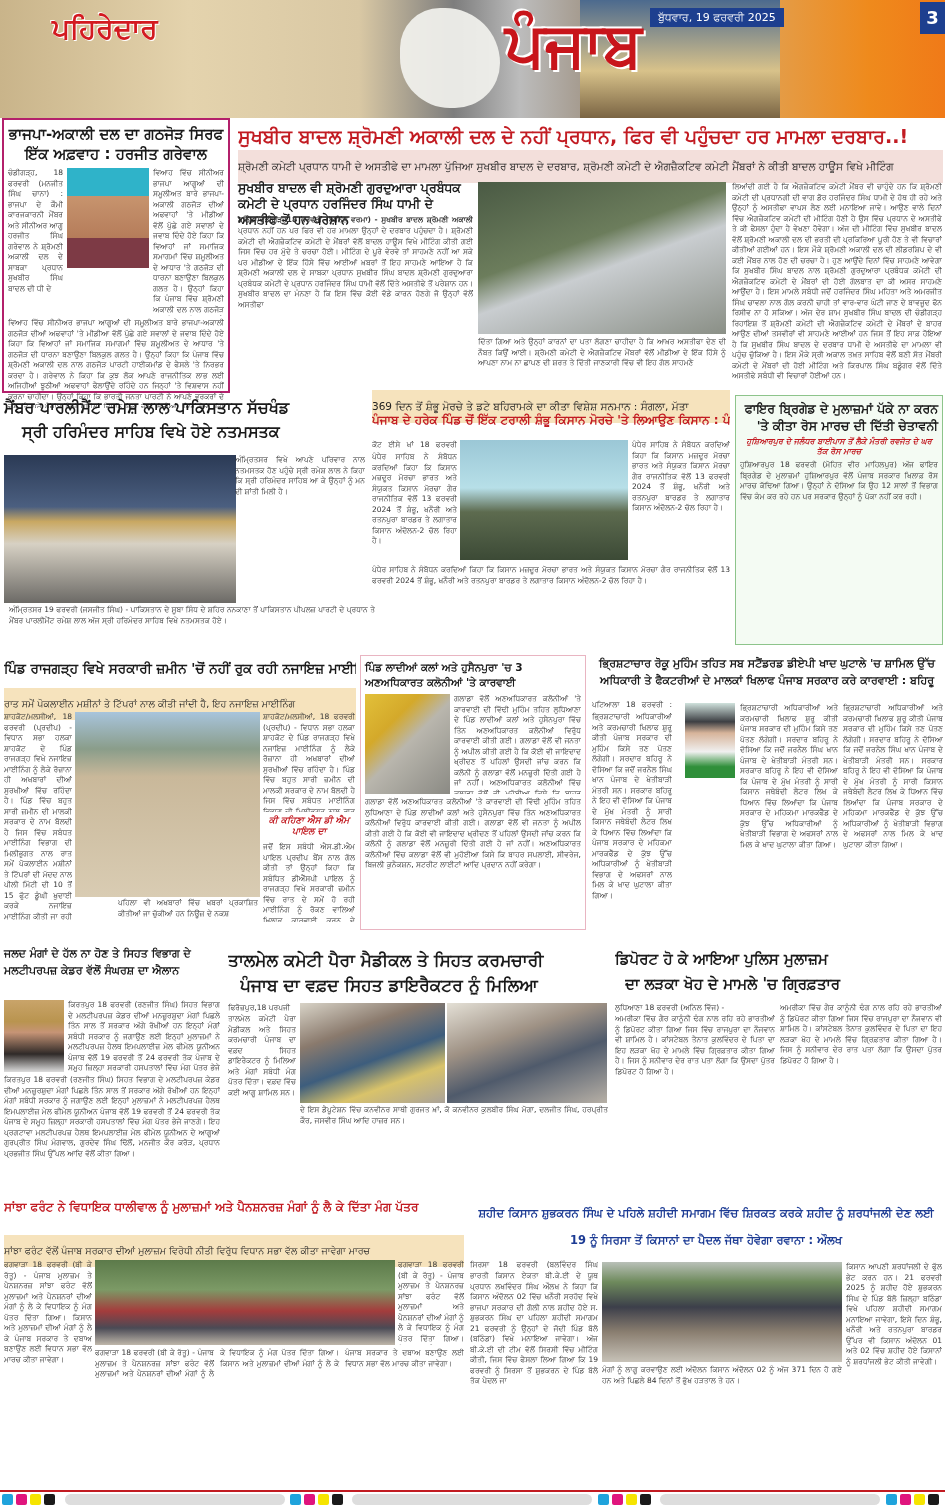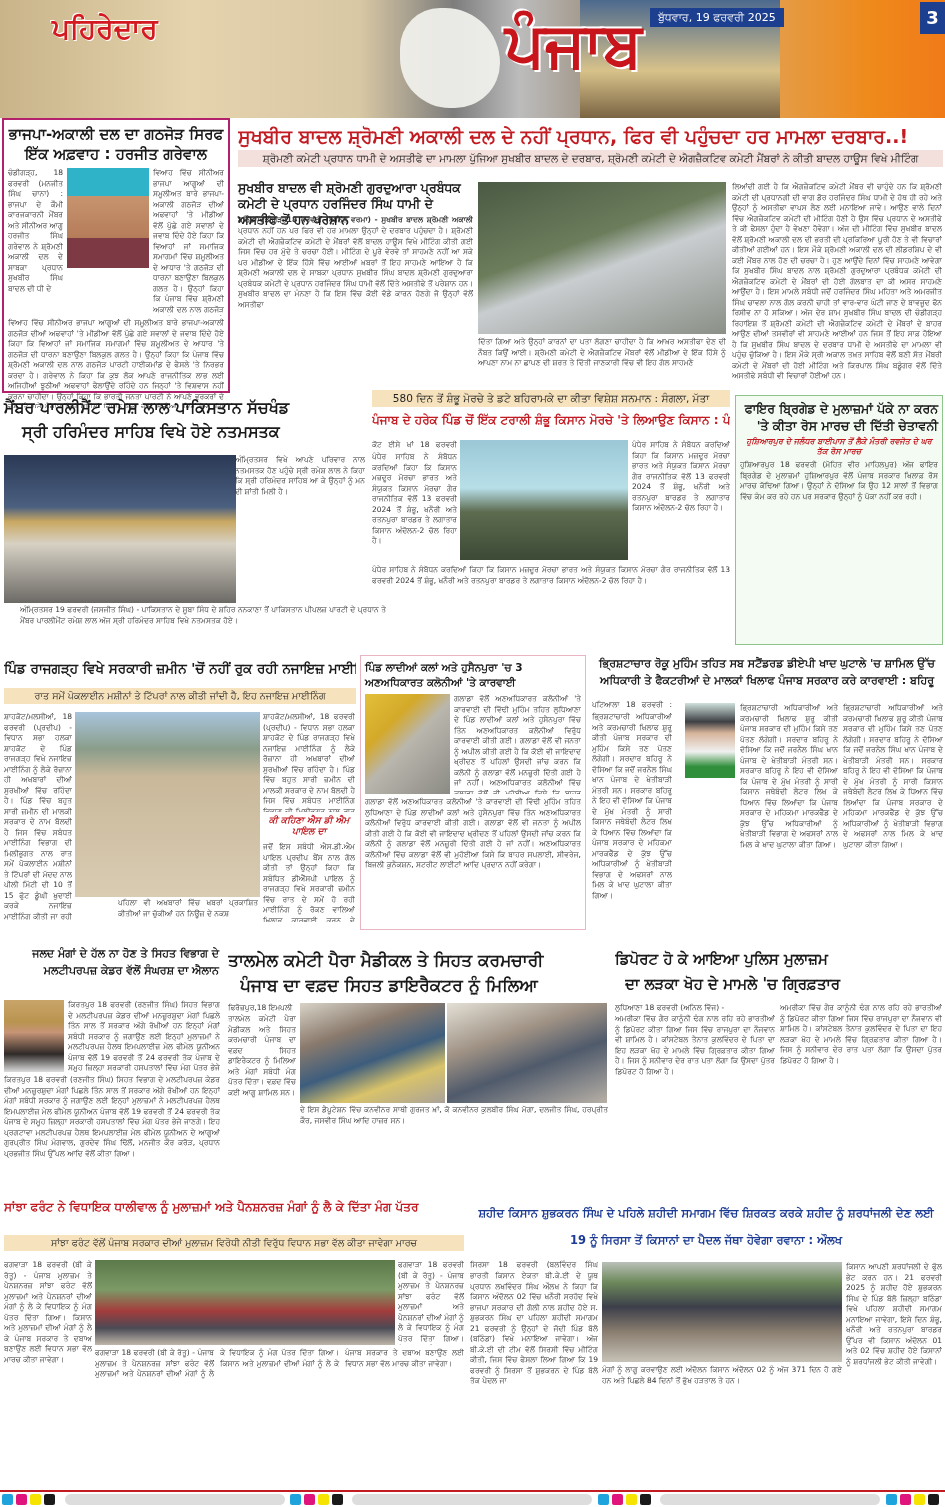--- a/index.html
+++ b/index.html
@@ -8,21 +8,21 @@
 .masthead{left:0;top:0;width:945px;height:118px;background:linear-gradient(90deg,#c9b48a 0%,#e4d3ad 20%,#d9c8a4 38%,#7d7d7d 48%,#bcbcbc 55%,#8f7b63 68%,#e2a050 80%,#ef8a1c 92%,#f07a18 100%);overflow:hidden}
 .masthead .sky{left:580px;top:0;width:200px;height:118px;background:linear-gradient(180deg,#4c6a8e,#d8c28a 60%,#7a6443)}
 .masthead .map{left:400px;top:8px;width:100px;height:100px;background:#f2f2ee;border-radius:40% 55% 45% 50%;opacity:.92}
 .brand{left:52px;top:12px;font-size:28px;font-weight:bold;color:#d31a20;text-shadow:1px 1px 0 #fff,-1px -1px 0 #fff}
 .section-title{left:505px;top:8px;font-size:62px;font-weight:bold;color:#c8151b;text-shadow:2px 2px 0 #fff,-2px -2px 0 #fff}
 .date{left:650px;top:8px;background:#1d3f8f;color:#fff;font-size:11px;padding:3px 8px}
 .pagenum{left:920px;top:2px;width:25px;height:32px;background:#1d3f8f;color:#fff;font-size:18px;font-weight:bold;text-align:center;line-height:32px}
 .h-red{color:#c21b22;font-weight:bold}
 .h-blue{color:#1c3b94;font-weight:bold}
 .h-dark{color:#1a1a1a;font-weight:bold}
-.strap{background:#f6e3bd;text-align:center;font-size:12px;color:#222;padding:2px 0}
+.strap{background:#f6e3bd;text-align:left;font-size:12px;color:#222;padding:10px 0}
 .body-text{font-size:7.5px;line-height:10.5px;color:#333;text-align:justify}
 .photo{background:#8a8f86;overflow:hidden}
 .box-pink{border:2px solid #b3206b}
 .box-lpink{border:1px solid #e9b5c2}
 .box-green{border:1px solid #8dc48b;background:#f4fbf3}
 .rule{background:#c21b22}
 .regmarks{display:flex;gap:3px}
 .regmarks span{width:11px;height:11px;display:inline-block;border-radius:2px}
 .bar{height:11px;background:#ddd;border-radius:6px}
 </style>
@@ -55,23 +55,23 @@
 <div class="abs body-text" style="left:238px;top:215px;width:235px;height:11px;overflow:hidden;font-weight:bold">ਬਠਿੰਡਾ/ਚੰਡੀਗੜ੍ਹ18 ਫਰਵਰੀ (ਅਨਿਲ ਵਰਮਾ) - ਸੁਖਬੀਰ ਬਾਦਲ ਸ਼੍ਰੋਮਣੀ ਅਕਾਲੀ ਦਲ ਦੇ</div>
 <div class="abs body-text" style="left:238px;top:226px;width:235px;height:160px;overflow:hidden">ਪ੍ਰਧਾਨ ਨਹੀਂ ਹਨ ਪਰ ਫਿਰ ਵੀ ਹਰ ਮਾਮਲਾ ਉਨ੍ਹਾਂ ਦੇ ਦਰਬਾਰ ਪਹੁੰਚਦਾ ਹੈ। ਸ਼੍ਰੋਮਣੀ ਕਮੇਟੀ ਦੀ ਐਗਜ਼ੈਕਟਿਵ ਕਮੇਟੀ ਦੇ ਮੈਂਬਰਾਂ ਵੱਲੋਂ ਬਾਦਲ ਹਾਊਸ ਵਿਖੇ ਮੀਟਿੰਗ ਕੀਤੀ ਗਈ ਜਿਸ ਵਿੱਚ ਹਰ ਮੁੱਦੇ ਤੇ ਚਰਚਾ ਹੋਈ। ਮੀਟਿੰਗ ਦੇ ਪੂਰੇ ਵੇਰਵੇ ਤਾਂ ਸਾਹਮਣੇ ਨਹੀਂ ਆ ਸਕੇ ਪਰ ਮੀਡੀਆ ਦੇ ਇੱਕ ਹਿੱਸੇ ਵਿੱਚ ਆਈਆਂ ਖ਼ਬਰਾਂ ਤੋਂ ਇਹ ਸਾਹਮਣੇ ਆਇਆ ਹੈ ਕਿ ਸ਼੍ਰੋਮਣੀ ਅਕਾਲੀ ਦਲ ਦੇ ਸਾਬਕਾ ਪ੍ਰਧਾਨ ਸੁਖਬੀਰ ਸਿੰਘ ਬਾਦਲ ਸ਼੍ਰੋਮਣੀ ਗੁਰਦੁਆਰਾ ਪ੍ਰਬੰਧਕ ਕਮੇਟੀ ਦੇ ਪ੍ਰਧਾਨ ਹਰਜਿੰਦਰ ਸਿੰਘ ਧਾਮੀ ਵੱਲੋਂ ਦਿੱਤੇ ਅਸਤੀਫੇ ਤੋਂ ਪਰੇਸ਼ਾਨ ਹਨ। ਸੁਖਬੀਰ ਬਾਦਲ ਦਾ ਮੰਨਣਾ ਹੈ ਕਿ ਇਸ ਵਿੱਚ ਕੋਈ ਵੱਡੇ ਕਾਰਨ ਹੋਣਗੇ ਜੋ ਉਨ੍ਹਾਂ ਵੱਲੋਂ ਅਸਤੀਫਾ</div>
 <div class="abs photo" style="left:478px;top:182px;width:248px;height:152px;background:linear-gradient(160deg,#4a5a44 0%,#6c7d5c 40%,#c9cdd0 55%,#8a8f86 100%)"></div>
 <div class="abs body-text" style="left:478px;top:337px;width:248px;height:50px;overflow:hidden">ਦਿੱਤਾ ਗਿਆ ਅਤੇ ਉਨ੍ਹਾਂ ਕਾਰਨਾਂ ਦਾ ਪਤਾ ਲੱਗਣਾ ਚਾਹੀਦਾ ਹੈ ਕਿ ਆਖ਼ਰ ਅਸਤੀਫਾ ਦੇਣ ਦੀ ਨੌਬਤ ਕਿਉਂ ਆਈ। ਸ਼੍ਰੋਮਣੀ ਕਮੇਟੀ ਦੇ ਐਗਜ਼ੈਕਟਿਵ ਮੈਂਬਰਾਂ ਵੱਲੋਂ ਮੀਡੀਆ ਦੇ ਇੱਕ ਹਿੱਸੇ ਨੂੰ ਆਪਣਾ ਨਾਮ ਨਾ ਛਾਪਣ ਦੀ ਸ਼ਰਤ ਤੇ ਦਿੱਤੀ ਜਾਣਕਾਰੀ ਵਿੱਚ ਵੀ ਇਹ ਗੱਲ ਸਾਹਮਣੇ</div>
 <div class="abs body-text" style="left:732px;top:182px;width:210px;height:205px;overflow:hidden">ਲਿਆਂਦੀ ਗਈ ਹੈ ਕਿ ਐਗਜ਼ੈਕਟਿਵ ਕਮੇਟੀ ਮੈਂਬਰ ਵੀ ਚਾਹੁੰਦੇ ਹਨ ਕਿ ਸ਼੍ਰੋਮਣੀ ਕਮੇਟੀ ਦੀ ਪ੍ਰਧਾਨਗੀ ਦੀ ਵਾਗ ਡੋਰ ਹਰਜਿੰਦਰ ਸਿੰਘ ਧਾਮੀ ਦੇ ਹੱਥ ਹੀ ਰਹੇ ਅਤੇ ਉਨ੍ਹਾਂ ਨੂੰ ਅਸਤੀਫਾ ਵਾਪਸ ਲੈਣ ਲਈ ਮਨਾਇਆ ਜਾਵੇ। ਆਉਣ ਵਾਲੇ ਦਿਨਾਂ ਵਿੱਚ ਐਗਜ਼ੈਕਟਿਵ ਕਮੇਟੀ ਦੀ ਮੀਟਿੰਗ ਹੋਣੀ ਹੈ ਉਸ ਵਿੱਚ ਪ੍ਰਧਾਨ ਦੇ ਅਸਤੀਫੇ ਤੇ ਕੀ ਫੈਸਲਾ ਹੁੰਦਾ ਹੈ ਵੇਖਣਾ ਹੋਵੇਗਾ। ਅੱਜ ਦੀ ਮੀਟਿੰਗ ਵਿੱਚ ਸੁਖਬੀਰ ਬਾਦਲ ਵੱਲੋਂ ਸ਼੍ਰੋਮਣੀ ਅਕਾਲੀ ਦਲ ਦੀ ਭਰਤੀ ਦੀ ਪ੍ਰਕਿਰਿਆ ਪੂਰੀ ਹੋਣ ਤੇ ਵੀ ਵਿਚਾਰਾਂ ਕੀਤੀਆਂ ਗਈਆਂ ਹਨ। ਇਸ ਮੌਕੇ ਸ਼੍ਰੋਮਣੀ ਅਕਾਲੀ ਦਲ ਦੀ ਲੀਡਰਸ਼ਿਪ ਦੇ ਵੀ ਕਈ ਮੈਂਬਰ ਨਾਲ ਹੋਣ ਦੀ ਚਰਚਾ ਹੈ। ਹੁਣ ਆਉਂਦੇ ਦਿਨਾਂ ਵਿੱਚ ਸਾਹਮਣੇ ਆਵੇਗਾ ਕਿ ਸੁਖਬੀਰ ਸਿੰਘ ਬਾਦਲ ਨਾਲ ਸ਼੍ਰੋਮਣੀ ਗੁਰਦੁਆਰਾ ਪ੍ਰਬੰਧਕ ਕਮੇਟੀ ਦੀ ਐਗਜ਼ੈਕਟਿਵ ਕਮੇਟੀ ਦੇ ਮੈਂਬਰਾਂ ਦੀ ਹੋਈ ਗੱਲਬਾਤ ਦਾ ਕੀ ਅਸਰ ਸਾਹਮਣੇ ਆਉਂਦਾ ਹੈ। ਇਸ ਮਾਮਲੇ ਸਬੰਧੀ ਜਦੋਂ ਹਰਜਿੰਦਰ ਸਿੰਘ ਮਹਿਤਾ ਅਤੇ ਅਮਰਜੀਤ ਸਿੰਘ ਚਾਵਲਾ ਨਾਲ ਗੱਲ ਕਰਨੀ ਚਾਹੀ ਤਾਂ ਵਾਰ-ਵਾਰ ਘੰਟੀ ਜਾਣ ਦੇ ਬਾਵਜੂਦ ਫੋਨ ਰਿਸੀਵ ਨਾ ਹੋ ਸਕਿਆ। ਅੱਜ ਦੇਰ ਸ਼ਾਮ ਸੁਖਬੀਰ ਸਿੰਘ ਬਾਦਲ ਦੀ ਚੰਡੀਗੜ੍ਹ ਰਿਹਾਇਸ਼ ਤੋਂ ਸ਼੍ਰੋਮਣੀ ਕਮੇਟੀ ਦੀ ਐਗਜ਼ੈਕਟਿਵ ਕਮੇਟੀ ਦੇ ਮੈਂਬਰਾਂ ਦੇ ਬਾਹਰ ਆਉਣ ਦੀਆਂ ਤਸਵੀਰਾਂ ਵੀ ਸਾਹਮਣੇ ਆਈਆਂ ਹਨ ਜਿਸ ਤੋਂ ਇਹ ਸਾਫ਼ ਹੋਇਆ ਹੈ ਕਿ ਸੁਖਬੀਰ ਸਿੰਘ ਬਾਦਲ ਦੇ ਦਰਬਾਰ ਧਾਮੀ ਦੇ ਅਸਤੀਫੇ ਦਾ ਮਾਮਲਾ ਵੀ ਪਹੁੰਚ ਚੁੱਕਿਆ ਹੈ। ਇਸ ਮੌਕੇ ਸ੍ਰੀ ਅਕਾਲ ਤਖ਼ਤ ਸਾਹਿਬ ਵੱਲੋਂ ਬਣੀ ਸੱਤ ਮੈਂਬਰੀ ਕਮੇਟੀ ਦੇ ਮੈਂਬਰਾਂ ਦੀ ਹੋਈ ਮੀਟਿੰਗ ਅਤੇ ਕਿਰਪਾਲ ਸਿੰਘ ਬਡੂੰਗਰ ਵੱਲੋਂ ਦਿੱਤੇ ਅਸਤੀਫੇ ਸਬੰਧੀ ਵੀ ਵਿਚਾਰਾਂ ਹੋਈਆਂ ਹਨ।</div>
 
 <div class="abs h-dark" style="left:4px;top:398px;width:175px;font-size:16px;white-space:nowrap">ਮੈਂਬਰ ਪਾਰਲੀਮੈਂਟ ਰਮੇਸ਼ ਲਾਲ ਪਾਕਿਸਤਾਨ ਸੱਚਖੰਡ</div>
 <div class="abs h-dark" style="left:22px;top:422px;width:175px;font-size:16px;white-space:nowrap">ਸ੍ਰੀ ਹਰਿਮੰਦਰ ਸਾਹਿਬ ਵਿਖੇ ਹੋਏ ਨਤਮਸਤਕ</div>
 <div class="abs photo" style="left:4px;top:455px;width:232px;height:148px;background:linear-gradient(180deg,#2b3a55 0%,#4b5f80 35%,#c9a862 45%,#d7d1c4 60%,#6c6a66 100%)"></div>
 <div class="abs body-text" style="left:235px;top:455px;width:130px;height:148px;overflow:hidden">ਅੰਮ੍ਰਿਤਸਰ ਵਿਖੇ ਆਪਣੇ ਪਰਿਵਾਰ ਨਾਲ ਨਤਮਸਤਕ ਹੋਣ ਪਹੁੰਚੇ ਸ੍ਰੀ ਰਮੇਸ਼ ਲਾਲ ਨੇ ਕਿਹਾ ਕਿ ਸ੍ਰੀ ਹਰਿਮੰਦਰ ਸਾਹਿਬ ਆ ਕੇ ਉਨ੍ਹਾਂ ਨੂੰ ਮਨ ਦੀ ਸ਼ਾਂਤੀ ਮਿਲੀ ਹੈ।</div>
-<div class="abs body-text" style="left:20px;top:605px;width:366px;height:42px;overflow:hidden">ਅੰਮ੍ਰਿਤਸਰ 19 ਫਰਵਰੀ (ਜਸਜੀਤ ਸਿੰਘ) - ਪਾਕਿਸਤਾਨ ਦੇ ਸੂਬਾ ਸਿੰਧ ਦੇ ਸ਼ਹਿਰ ਨਨਕਾਣਾ ਤੋਂ ਪਾਕਿਸਤਾਨ ਪੀਪਲਜ਼ ਪਾਰਟੀ ਦੇ ਪ੍ਰਧਾਨ ਤੇ ਮੈਂਬਰ ਪਾਰਲੀਮੈਂਟ ਰਮੇਸ਼ ਲਾਲ ਅੱਜ ਸ੍ਰੀ ਹਰਿਮੰਦਰ ਸਾਹਿਬ ਵਿਖੇ ਨਤਮਸਤਕ ਹੋਏ।</div>
+<div class="abs body-text" style="left:9px;top:605px;width:366px;height:42px;overflow:hidden">ਅੰਮ੍ਰਿਤਸਰ 19 ਫਰਵਰੀ (ਜਸਜੀਤ ਸਿੰਘ) - ਪਾਕਿਸਤਾਨ ਦੇ ਸੂਬਾ ਸਿੰਧ ਦੇ ਸ਼ਹਿਰ ਨਨਕਾਣਾ ਤੋਂ ਪਾਕਿਸਤਾਨ ਪੀਪਲਜ਼ ਪਾਰਟੀ ਦੇ ਪ੍ਰਧਾਨ ਤੇ ਮੈਂਬਰ ਪਾਰਲੀਮੈਂਟ ਰਮੇਸ਼ ਲਾਲ ਅੱਜ ਸ੍ਰੀ ਹਰਿਮੰਦਰ ਸਾਹਿਬ ਵਿਖੇ ਨਤਮਸਤਕ ਹੋਏ।</div>
 
-<div class="abs strap" style="left:372px;top:390px;width:358px;font-size:10.5px;white-space:nowrap;overflow:hidden">580 ਦਿਨ ਤੋਂ ਸ਼ੰਭੂ ਮੋਰਚੇ ਤੇ ਡਟੇ ਬਹਿਰਾਮਕੇ ਦਾ ਕੀਤਾ ਵਿਸ਼ੇਸ਼ ਸਨਮਾਨ : ਸੰਗਲਾ, ਮੱਤਾ</div>
+<div class="abs strap" style="left:372px;top:390px;width:358px;font-size:10.5px;white-space:nowrap;overflow:hidden">369 ਦਿਨ ਤੋਂ ਸ਼ੰਭੂ ਮੋਰਚੇ ਤੇ ਡਟੇ ਬਹਿਰਾਮਕੇ ਦਾ ਕੀਤਾ ਵਿਸ਼ੇਸ਼ ਸਨਮਾਨ : ਸੰਗਲਾ, ਮੱਤਾ</div>
 <div class="abs h-red" style="left:372px;top:413px;width:358px;font-size:12px;white-space:nowrap;overflow:hidden">ਪੰਜਾਬ ਦੇ ਹਰੇਕ ਪਿੰਡ ਚੋਂ ਇੱਕ ਟਰਾਲੀ ਸ਼ੰਭੂ ਕਿਸਾਨ ਮੋਰਚੇ 'ਤੇ ਲਿਆਉਣ ਕਿਸਾਨ : ਪੰਧੇਰ</div>
 <div class="abs body-text" style="left:372px;top:440px;width:85px;height:11px;overflow:hidden">ਕੋਟ ਈਸੇ ਖਾਂ 18 ਫਰਵਰੀ (ਜਾਪੀ)</div>
 <div class="abs body-text" style="left:372px;top:452px;width:85px;height:110px;overflow:hidden">ਪੰਧੇਰ ਸਾਹਿਬ ਨੇ ਸੰਬੋਧਨ ਕਰਦਿਆਂ ਕਿਹਾ ਕਿ ਕਿਸਾਨ ਮਜ਼ਦੂਰ ਮੋਰਚਾ ਭਾਰਤ ਅਤੇ ਸੰਯੁਕਤ ਕਿਸਾਨ ਮੋਰਚਾ ਗੈਰ ਰਾਜਨੀਤਿਕ ਵੱਲੋਂ 13 ਫਰਵਰੀ 2024 ਤੋਂ ਸ਼ੰਭੂ, ਖਨੌਰੀ ਅਤੇ ਰਤਨਪੁਰਾ ਬਾਰਡਰ ਤੇ ਲਗਾਤਾਰ ਕਿਸਾਨ ਅੰਦੋਲਨ-2 ਚੱਲ ਰਿਹਾ ਹੈ।</div>
 <div class="abs photo" style="left:460px;top:440px;width:168px;height:120px;background:linear-gradient(180deg,#9bc7d6 0%,#b7dfe8 40%,#5d6b4f 60%,#3c4a36 100%)"></div>
 <div class="abs body-text" style="left:632px;top:440px;width:98px;height:122px;overflow:hidden">ਪੰਧੇਰ ਸਾਹਿਬ ਨੇ ਸੰਬੋਧਨ ਕਰਦਿਆਂ ਕਿਹਾ ਕਿ ਕਿਸਾਨ ਮਜ਼ਦੂਰ ਮੋਰਚਾ ਭਾਰਤ ਅਤੇ ਸੰਯੁਕਤ ਕਿਸਾਨ ਮੋਰਚਾ ਗੈਰ ਰਾਜਨੀਤਿਕ ਵੱਲੋਂ 13 ਫਰਵਰੀ 2024 ਤੋਂ ਸ਼ੰਭੂ, ਖਨੌਰੀ ਅਤੇ ਰਤਨਪੁਰਾ ਬਾਰਡਰ ਤੇ ਲਗਾਤਾਰ ਕਿਸਾਨ ਅੰਦੋਲਨ-2 ਚੱਲ ਰਿਹਾ ਹੈ।</div>
 <div class="abs body-text" style="left:372px;top:565px;width:358px;height:80px;overflow:hidden">ਪੰਧੇਰ ਸਾਹਿਬ ਨੇ ਸੰਬੋਧਨ ਕਰਦਿਆਂ ਕਿਹਾ ਕਿ ਕਿਸਾਨ ਮਜ਼ਦੂਰ ਮੋਰਚਾ ਭਾਰਤ ਅਤੇ ਸੰਯੁਕਤ ਕਿਸਾਨ ਮੋਰਚਾ ਗੈਰ ਰਾਜਨੀਤਿਕ ਵੱਲੋਂ 13 ਫਰਵਰੀ 2024 ਤੋਂ ਸ਼ੰਭੂ, ਖਨੌਰੀ ਅਤੇ ਰਤਨਪੁਰਾ ਬਾਰਡਰ ਤੇ ਲਗਾਤਾਰ ਕਿਸਾਨ ਅੰਦੋਲਨ-2 ਚੱਲ ਰਿਹਾ ਹੈ।</div>
 
 <div class="abs box-green" style="left:735px;top:395px;width:208px;height:250px;padding:4px">
   <div class="h-dark" style="font-size:12.5px;text-align:right;line-height:17px">ਫਾਇਰ ਬ੍ਰਿਗੇਡ ਦੇ ਮੁਲਾਜ਼ਮਾਂ ਪੱਕੇ ਨਾ ਕਰਨ 'ਤੇ ਕੀਤਾ ਰੋਸ ਮਾਰਚ ਦੀ ਦਿੱਤੀ ਚੇਤਾਵਨੀ</div>
   <div class="h-red" style="font-size:8px;font-style:italic;text-align:center;margin:3px 0">ਹੁਸ਼ਿਆਰਪੁਰ ਦੇ ਜਲੰਧਰ ਬਾਈਪਾਸ ਤੋਂ ਲੈਕੇ ਮੰਤਰੀ ਰਵਜੋਤ ਦੇ ਘਰ ਤੱਕ ਰੋਸ ਮਾਰਚ</div>
@@ -96,28 +96,28 @@
   <div class="body-text" style="height:140px;overflow:hidden;margin-top:3px">ਗਲਾਡਾ ਵੱਲੋਂ ਅਣਅਧਿਕਾਰਤ ਕਲੋਨੀਆਂ 'ਤੇ ਕਾਰਵਾਈ ਦੀ ਵਿੱਢੀ ਮੁਹਿੰਮ ਤਹਿਤ ਲੁਧਿਆਣਾ ਦੇ ਪਿੰਡ ਲਾਦੀਆਂ ਕਲਾਂ ਅਤੇ ਹੁਸੈਨਪੁਰਾ ਵਿੱਚ ਤਿੰਨ ਅਣਅਧਿਕਾਰਤ ਕਲੋਨੀਆਂ ਵਿਰੁੱਧ ਕਾਰਵਾਈ ਕੀਤੀ ਗਈ। ਗਲਾਡਾ ਵੱਲੋਂ ਵੀ ਜਨਤਾ ਨੂੰ ਅਪੀਲ ਕੀਤੀ ਗਈ ਹੈ ਕਿ ਕੋਈ ਵੀ ਜਾਇਦਾਦ ਖ੍ਰੀਦਣ ਤੋਂ ਪਹਿਲਾਂ ਉਸਦੀ ਜਾਂਚ ਕਰਨ ਕਿ ਕਲੋਨੀ ਨੂੰ ਗਲਾਡਾ ਵੱਲੋਂ ਮਨਜ਼ੂਰੀ ਦਿੱਤੀ ਗਈ ਹੈ ਜਾਂ ਨਹੀਂ। ਅਣਅਧਿਕਾਰਤ ਕਲੋਨੀਆਂ ਵਿੱਚ ਕਲਾਡਾ ਵੱਲੋਂ ਵੀ ਮੁਹੱਈਆ ਕਿਸੇ ਕਿ ਬਾਹਰ ਸਪਲਾਈ, ਸੀਵਰੇਜ, ਬਿਜਲੀ ਕੁਨੈਕਸ਼ਨ, ਸਟਰੀਟ ਲਾਈਟਾਂ ਆਦਿ ਪ੍ਰਦਾਨ ਨਹੀਂ ਕਰੇਗਾ।</div>
 </div>
 
 <div class="abs h-dark" style="left:592px;top:655px;width:350px;font-size:11px;line-height:17px;text-align:center">ਭ੍ਰਿਸ਼ਟਾਚਾਰ ਰੋਕੂ ਮੁਹਿੰਮ ਤਹਿਤ ਸਬ ਸਟੈਂਡਰਡ ਡੀਏਪੀ ਖਾਦ ਘੁਟਾਲੇ 'ਚ ਸ਼ਾਮਿਲ ਉੱਚ ਅਧਿਕਾਰੀ ਤੇ ਫੈਕਟਰੀਆਂ ਦੇ ਮਾਲਕਾਂ ਖਿਲਾਫ ਪੰਜਾਬ ਸਰਕਾਰ ਕਰੇ ਕਾਰਵਾਈ : ਬਹਿਰੂ</div>
 <div class="abs body-text" style="left:592px;top:700px;width:80px;height:11px;overflow:hidden">ਪਟਿਆਲਾ 18 ਫਰਵਰੀ : (ਬਲਵਿੰਦਰ ਸਿੰਘ ਭੁੱਲਰ)</div>
 <div class="abs body-text" style="left:592px;top:712px;width:80px;height:212px;overflow:hidden">ਭ੍ਰਿਸ਼ਟਾਚਾਰੀ ਅਧਿਕਾਰੀਆਂ ਅਤੇ ਕਰਮਚਾਰੀ ਖਿਲਾਫ ਸ਼ੁਰੂ ਕੀਤੀ ਪੰਜਾਬ ਸਰਕਾਰ ਦੀ ਮੁਹਿੰਮ ਕਿਸੇ ਤਣ ਪੱਤਣ ਲੱਗੇਗੀ। ਸਰਦਾਰ ਬਹਿਰੂ ਨੇ ਦੱਸਿਆ ਕਿ ਜਦੋਂ ਜਰਨੈਲ ਸਿੰਘ ਖਾਨ ਪੰਜਾਬ ਦੇ ਖੇਤੀਬਾੜੀ ਮੰਤਰੀ ਸਨ। ਸਰਕਾਰ ਬਹਿਰੂ ਨੇ ਇਹ ਵੀ ਦੱਸਿਆ ਕਿ ਪੰਜਾਬ ਦੇ ਮੁੱਖ ਮੰਤਰੀ ਨੂੰ ਸਾਰੀ ਕਿਸਾਨ ਜਥੇਬੰਦੀ ਲੈਟਰ ਲਿਖ ਕੇ ਧਿਆਨ ਵਿੱਚ ਲਿਆਂਦਾ ਕਿ ਪੰਜਾਬ ਸਰਕਾਰ ਦੇ ਮਹਿਕਮਾ ਮਾਰਕਫੈੱਡ ਦੇ ਕੁੱਝ ਉੱਚ ਅਧਿਕਾਰੀਆਂ ਨੂੰ ਖੇਤੀਬਾੜੀ ਵਿਭਾਗ ਦੇ ਅਫਸਰਾਂ ਨਾਲ ਮਿਲ ਕੇ ਖਾਦ ਘੁਟਾਲਾ ਕੀਤਾ ਗਿਆ।</div>
 <div class="abs photo" style="left:685px;top:703px;width:50px;height:75px;background:linear-gradient(180deg,#cfe1dc 0%,#3d3f43 25%,#d7b49a 40%,#f0f0f0 65%,#2f8f3a 85%)"></div>
 <div class="abs body-text" style="left:740px;top:703px;width:98px;height:222px;overflow:hidden">ਭ੍ਰਿਸ਼ਟਾਚਾਰੀ ਅਧਿਕਾਰੀਆਂ ਅਤੇ ਕਰਮਚਾਰੀ ਖਿਲਾਫ ਸ਼ੁਰੂ ਕੀਤੀ ਪੰਜਾਬ ਸਰਕਾਰ ਦੀ ਮੁਹਿੰਮ ਕਿਸੇ ਤਣ ਪੱਤਣ ਲੱਗੇਗੀ। ਸਰਦਾਰ ਬਹਿਰੂ ਨੇ ਦੱਸਿਆ ਕਿ ਜਦੋਂ ਜਰਨੈਲ ਸਿੰਘ ਖਾਨ ਪੰਜਾਬ ਦੇ ਖੇਤੀਬਾੜੀ ਮੰਤਰੀ ਸਨ। ਸਰਕਾਰ ਬਹਿਰੂ ਨੇ ਇਹ ਵੀ ਦੱਸਿਆ ਕਿ ਪੰਜਾਬ ਦੇ ਮੁੱਖ ਮੰਤਰੀ ਨੂੰ ਸਾਰੀ ਕਿਸਾਨ ਜਥੇਬੰਦੀ ਲੈਟਰ ਲਿਖ ਕੇ ਧਿਆਨ ਵਿੱਚ ਲਿਆਂਦਾ ਕਿ ਪੰਜਾਬ ਸਰਕਾਰ ਦੇ ਮਹਿਕਮਾ ਮਾਰਕਫੈੱਡ ਦੇ ਕੁੱਝ ਉੱਚ ਅਧਿਕਾਰੀਆਂ ਨੂੰ ਖੇਤੀਬਾੜੀ ਵਿਭਾਗ ਦੇ ਅਫਸਰਾਂ ਨਾਲ ਮਿਲ ਕੇ ਖਾਦ ਘੁਟਾਲਾ ਕੀਤਾ ਗਿਆ।</div>
 <div class="abs body-text" style="left:843px;top:703px;width:100px;height:222px;overflow:hidden">ਭ੍ਰਿਸ਼ਟਾਚਾਰੀ ਅਧਿਕਾਰੀਆਂ ਅਤੇ ਕਰਮਚਾਰੀ ਖਿਲਾਫ ਸ਼ੁਰੂ ਕੀਤੀ ਪੰਜਾਬ ਸਰਕਾਰ ਦੀ ਮੁਹਿੰਮ ਕਿਸੇ ਤਣ ਪੱਤਣ ਲੱਗੇਗੀ। ਸਰਦਾਰ ਬਹਿਰੂ ਨੇ ਦੱਸਿਆ ਕਿ ਜਦੋਂ ਜਰਨੈਲ ਸਿੰਘ ਖਾਨ ਪੰਜਾਬ ਦੇ ਖੇਤੀਬਾੜੀ ਮੰਤਰੀ ਸਨ। ਸਰਕਾਰ ਬਹਿਰੂ ਨੇ ਇਹ ਵੀ ਦੱਸਿਆ ਕਿ ਪੰਜਾਬ ਦੇ ਮੁੱਖ ਮੰਤਰੀ ਨੂੰ ਸਾਰੀ ਕਿਸਾਨ ਜਥੇਬੰਦੀ ਲੈਟਰ ਲਿਖ ਕੇ ਧਿਆਨ ਵਿੱਚ ਲਿਆਂਦਾ ਕਿ ਪੰਜਾਬ ਸਰਕਾਰ ਦੇ ਮਹਿਕਮਾ ਮਾਰਕਫੈੱਡ ਦੇ ਕੁੱਝ ਉੱਚ ਅਧਿਕਾਰੀਆਂ ਨੂੰ ਖੇਤੀਬਾੜੀ ਵਿਭਾਗ ਦੇ ਅਫਸਰਾਂ ਨਾਲ ਮਿਲ ਕੇ ਖਾਦ ਘੁਟਾਲਾ ਕੀਤਾ ਗਿਆ।</div>
 
-<div class="abs h-dark" style="left:4px;top:945px;width:215px;font-size:11px;line-height:17px;text-align:right">ਜਲਦ ਮੰਗਾਂ ਦੇ ਹੱਲ ਨਾ ਹੋਣ ਤੇ ਸਿਹਤ ਵਿਭਾਗ ਦੇ ਮਲਟੀਪਰਪਜ਼ ਕੇਡਰ ਵੱਲੋਂ ਸੰਘਰਸ਼ ਦਾ ਐਲਾਨ</div>
+<div class="abs h-dark" style="left:4px;top:945px;width:215px;font-size:11px;line-height:17px;text-align:left">ਜਲਦ ਮੰਗਾਂ ਦੇ ਹੱਲ ਨਾ ਹੋਣ ਤੇ ਸਿਹਤ ਵਿਭਾਗ ਦੇ ਮਲਟੀਪਰਪਜ਼ ਕੇਡਰ ਵੱਲੋਂ ਸੰਘਰਸ਼ ਦਾ ਐਲਾਨ</div>
 <div class="abs photo" style="left:4px;top:1000px;width:60px;height:72px;background:linear-gradient(180deg,#c9a46a 0%,#b9944f 30%,#c69476 45%,#2f2a28 75%,#ddd 100%)"></div>
 <div class="abs body-text" style="left:68px;top:1000px;width:152px;height:72px;overflow:hidden">ਕਿਰਤਪੁਰ 18 ਫਰਵਰੀ (ਰਣਜੀਤ ਸਿੰਘ) ਸਿਹਤ ਵਿਭਾਗ ਦੇ ਮਲਟੀਪਰਪਜ਼ ਕੇਡਰ ਦੀਆਂ ਮਨਜ਼ੂਰਸ਼ੁਦਾ ਮੰਗਾਂ ਪਿਛਲੇ ਤਿੰਨ ਸਾਲ ਤੋਂ ਸਰਕਾਰ ਅੱਗੇ ਰੱਖੀਆਂ ਹਨ ਇਨ੍ਹਾਂ ਮੰਗਾਂ ਸਬੰਧੀ ਸਰਕਾਰ ਨੂੰ ਜਗਾਉਣ ਲਈ ਇਨ੍ਹਾਂ ਮੁਲਾਜ਼ਮਾਂ ਨੇ ਮਲਟੀਪਰਪਜ਼ ਹੈਲਥ ਇਮਪਲਾਈਜ਼ ਮੇਲ ਫੀਮੇਲ ਯੂਨੀਅਨ ਪੰਜਾਬ ਵੱਲੋਂ 19 ਫਰਵਰੀ ਤੋਂ 24 ਫਰਵਰੀ ਤੱਕ ਪੰਜਾਬ ਦੇ ਸਮੂਹ ਜ਼ਿਲ੍ਹਾ ਸਰਕਾਰੀ ਹਸਪਤਾਲਾਂ ਵਿੱਚ ਮੰਗ ਪੱਤਰ ਭੇਜੇ ਜਾਣਗੇ। ਇਹ ਪ੍ਰਗਟਾਵਾ ਮਲਟੀਪਰਪਜ਼ ਹੈਲਥ ਇਮਪਲਾਈਜ਼ ਮੇਲ ਫੀਮੇਲ ਯੂਨੀਅਨ ਦੇ ਆਗੂਆਂ ਗੁਰਪ੍ਰੀਤ ਸਿੰਘ ਮੰਗਵਾਲ, ਗੁਰਦੇਵ ਸਿੰਘ ਢਿੱਲੋਂ, ਮਨਜੀਤ ਕੌਰ ਕਰੋੜ, ਪ੍ਰਧਾਨ ਪ੍ਰਭਜੀਤ ਸਿੰਘ ਉੱਪਲ ਆਦਿ ਵੱਲੋਂ ਕੀਤਾ ਗਿਆ।</div>
 <div class="abs body-text" style="left:4px;top:1075px;width:216px;height:110px;overflow:hidden">ਕਿਰਤਪੁਰ 18 ਫਰਵਰੀ (ਰਣਜੀਤ ਸਿੰਘ) ਸਿਹਤ ਵਿਭਾਗ ਦੇ ਮਲਟੀਪਰਪਜ਼ ਕੇਡਰ ਦੀਆਂ ਮਨਜ਼ੂਰਸ਼ੁਦਾ ਮੰਗਾਂ ਪਿਛਲੇ ਤਿੰਨ ਸਾਲ ਤੋਂ ਸਰਕਾਰ ਅੱਗੇ ਰੱਖੀਆਂ ਹਨ ਇਨ੍ਹਾਂ ਮੰਗਾਂ ਸਬੰਧੀ ਸਰਕਾਰ ਨੂੰ ਜਗਾਉਣ ਲਈ ਇਨ੍ਹਾਂ ਮੁਲਾਜ਼ਮਾਂ ਨੇ ਮਲਟੀਪਰਪਜ਼ ਹੈਲਥ ਇਮਪਲਾਈਜ਼ ਮੇਲ ਫੀਮੇਲ ਯੂਨੀਅਨ ਪੰਜਾਬ ਵੱਲੋਂ 19 ਫਰਵਰੀ ਤੋਂ 24 ਫਰਵਰੀ ਤੱਕ ਪੰਜਾਬ ਦੇ ਸਮੂਹ ਜ਼ਿਲ੍ਹਾ ਸਰਕਾਰੀ ਹਸਪਤਾਲਾਂ ਵਿੱਚ ਮੰਗ ਪੱਤਰ ਭੇਜੇ ਜਾਣਗੇ। ਇਹ ਪ੍ਰਗਟਾਵਾ ਮਲਟੀਪਰਪਜ਼ ਹੈਲਥ ਇਮਪਲਾਈਜ਼ ਮੇਲ ਫੀਮੇਲ ਯੂਨੀਅਨ ਦੇ ਆਗੂਆਂ ਗੁਰਪ੍ਰੀਤ ਸਿੰਘ ਮੰਗਵਾਲ, ਗੁਰਦੇਵ ਸਿੰਘ ਢਿੱਲੋਂ, ਮਨਜੀਤ ਕੌਰ ਕਰੋੜ, ਪ੍ਰਧਾਨ ਪ੍ਰਭਜੀਤ ਸਿੰਘ ਉੱਪਲ ਆਦਿ ਵੱਲੋਂ ਕੀਤਾ ਗਿਆ।</div>
 
 <div class="abs h-dark" style="left:228px;top:950px;width:380px;font-size:17px;white-space:nowrap;overflow:hidden">ਤਾਲਮੇਲ ਕਮੇਟੀ ਪੈਰਾ ਮੈਡੀਕਲ ਤੇ ਸਿਹਤ ਕਰਮਚਾਰੀ</div>
 <div class="abs h-dark" style="left:240px;top:975px;width:380px;font-size:17px;white-space:nowrap;overflow:hidden">ਪੰਜਾਬ ਦਾ ਵਫ਼ਦ ਸਿਹਤ ਡਾਇਰੈਕਟਰ ਨੂੰ ਮਿਲਿਆ</div>
-<div class="abs body-text" style="left:228px;top:1003px;width:68px;height:11px;overflow:hidden">ਫਿਰੋਜ਼ਪੁਰ,18 ਇਮਪਲੀ</div>
+<div class="abs body-text" style="left:228px;top:1003px;width:68px;height:11px;overflow:hidden">ਫਿਰੋਜ਼ਪੁਰ,18 ਪਰਪਜੀ</div>
 <div class="abs body-text" style="left:228px;top:1014px;width:68px;height:120px;overflow:hidden">ਤਾਲਮੇਲ ਕਮੇਟੀ ਪੈਰਾ ਮੈਡੀਕਲ ਅਤੇ ਸਿਹਤ ਕਰਮਚਾਰੀ ਪੰਜਾਬ ਦਾ ਵਫ਼ਦ ਸਿਹਤ ਡਾਇਰੈਕਟਰ ਨੂੰ ਮਿਲਿਆ ਅਤੇ ਮੰਗਾਂ ਸਬੰਧੀ ਮੰਗ ਪੱਤਰ ਦਿੱਤਾ। ਵਫ਼ਦ ਵਿੱਚ ਕਈ ਆਗੂ ਸ਼ਾਮਿਲ ਸਨ।</div>
 <div class="abs photo" style="left:300px;top:1003px;width:145px;height:100px;background:linear-gradient(160deg,#d8d3c7 0%,#8a7a6d 30%,#3d5d7d 55%,#d9c36a 75%,#a9a29a 100%)"></div>
 <div class="abs photo" style="left:447px;top:1003px;width:160px;height:100px;background:linear-gradient(160deg,#e4e0d6 0%,#9e9184 35%,#4f5a6b 60%,#b7b0a6 100%)"></div>
 <div class="abs body-text" style="left:300px;top:1105px;width:308px;height:80px;overflow:hidden">ਦੇ ਇਸ ਡੈਪੂਟੇਸ਼ਨ ਵਿੱਚ ਕਨਵੀਨਰ ਸਾਥੀ ਗੁਰਜਤ ਖ਼ਾਂ, ਕੋ ਕਨਵੀਨਰ ਕੁਲਬੀਰ ਸਿੰਘ ਮੋਗਾ, ਦਲਜੀਤ ਸਿੰਘ, ਹਰਪ੍ਰੀਤ ਕੌਰ, ਜਸਵੀਰ ਸਿੰਘ ਆਦਿ ਹਾਜ਼ਰ ਸਨ।</div>
 
 <div class="abs h-dark" style="left:615px;top:950px;width:328px;font-size:15px;white-space:nowrap;overflow:hidden">ਡਿਪੋਰਟ ਹੋ ਕੇ ਆਇਆ ਪੁਲਿਸ ਮੁਲਾਜ਼ਮ</div>
 <div class="abs h-dark" style="left:625px;top:975px;width:318px;font-size:15px;white-space:nowrap;overflow:hidden">ਦਾ ਲੜਕਾ ਖੋਹ ਦੇ ਮਾਮਲੇ 'ਚ ਗ੍ਰਿਫ਼ਤਾਰ</div>
 <div class="abs body-text" style="left:615px;top:1003px;width:160px;height:11px;overflow:hidden">ਲੁਧਿਆਣਾ 18 ਫਰਵਰੀ (ਅਨਿਲ ਵਿੱਜ) -</div>
 <div class="abs body-text" style="left:615px;top:1014px;width:160px;height:172px;overflow:hidden">ਅਮਰੀਕਾ ਵਿੱਚ ਗੈਰ ਕਾਨੂੰਨੀ ਢੰਗ ਨਾਲ ਰਹਿ ਰਹੇ ਭਾਰਤੀਆਂ ਨੂੰ ਡਿਪੋਰਟ ਕੀਤਾ ਗਿਆ ਜਿਸ ਵਿੱਚ ਰਾਜਪੁਰਾ ਦਾ ਨੌਜਵਾਨ ਵੀ ਸ਼ਾਮਿਲ ਹੈ। ਕਾਂਸਟੇਬਲ ਤੈਨਾਤ ਕੁਲਵਿੰਦਰ ਦੇ ਪਿਤਾ ਦਾ ਇਹ ਲੜਕਾ ਖੋਹ ਦੇ ਮਾਮਲੇ ਵਿੱਚ ਗ੍ਰਿਫ਼ਤਾਰ ਕੀਤਾ ਗਿਆ ਹੈ। ਜਿਸ ਨੂੰ ਸਨੀਵਾਰ ਦੇਰ ਰਾਤ ਪਤਾ ਲੱਗਾ ਕਿ ਉਸਦਾ ਪੁੱਤਰ ਡਿਪੋਰਟ ਹੋ ਗਿਆ ਹੈ।</div>
 <div class="abs body-text" style="left:780px;top:1003px;width:162px;height:183px;overflow:hidden">ਅਮਰੀਕਾ ਵਿੱਚ ਗੈਰ ਕਾਨੂੰਨੀ ਢੰਗ ਨਾਲ ਰਹਿ ਰਹੇ ਭਾਰਤੀਆਂ ਨੂੰ ਡਿਪੋਰਟ ਕੀਤਾ ਗਿਆ ਜਿਸ ਵਿੱਚ ਰਾਜਪੁਰਾ ਦਾ ਨੌਜਵਾਨ ਵੀ ਸ਼ਾਮਿਲ ਹੈ। ਕਾਂਸਟੇਬਲ ਤੈਨਾਤ ਕੁਲਵਿੰਦਰ ਦੇ ਪਿਤਾ ਦਾ ਇਹ ਲੜਕਾ ਖੋਹ ਦੇ ਮਾਮਲੇ ਵਿੱਚ ਗ੍ਰਿਫ਼ਤਾਰ ਕੀਤਾ ਗਿਆ ਹੈ। ਜਿਸ ਨੂੰ ਸਨੀਵਾਰ ਦੇਰ ਰਾਤ ਪਤਾ ਲੱਗਾ ਕਿ ਉਸਦਾ ਪੁੱਤਰ ਡਿਪੋਰਟ ਹੋ ਗਿਆ ਹੈ।</div>

